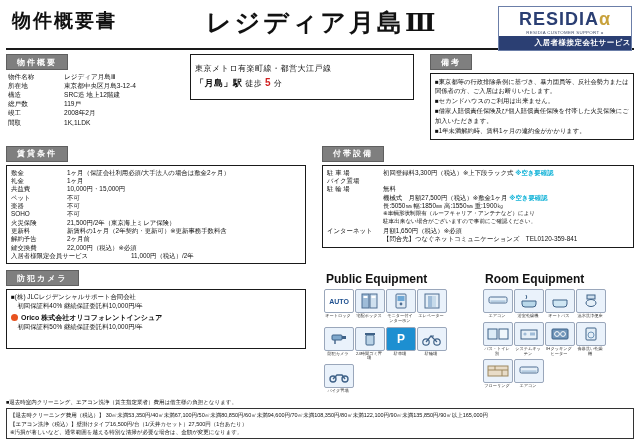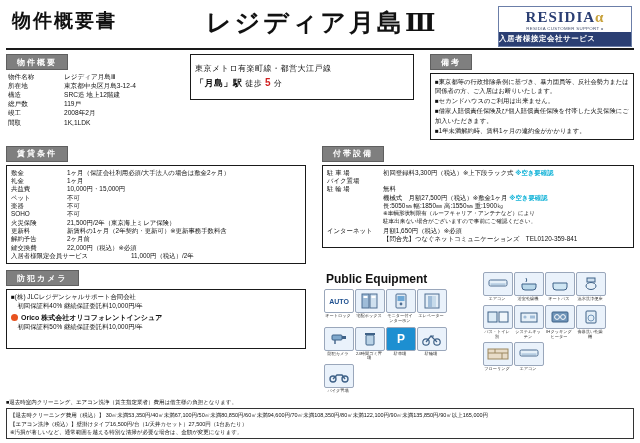--- a/index.html
+++ b/index.html
@@ -24,25 +24,25 @@
     font-size:25px;font-weight:bold;letter-spacing:3px;
     font-family:"DejaVu Serif","Liberation Serif",serif;
   }
   .brand{
     position:absolute;right:2px;top:2px;width:132px;
     border:1px solid #6b7ea8;
   }
   .brand-top{
     background:#ffffff;text-align:center;padding:2px 0 1px;
   }
-  .brand-name{font-size:15px;font-weight:bold;color:#2b3f73;letter-spacing:1px;font-family:Liberation Serif, serif;}
+  .brand-name{font-size:18px;font-weight:bold;color:#2b3f73;letter-spacing:1px;font-family:Liberation Sans, sans-serif;}
   .brand-name .alpha{color:#c8a23c;}
   .brand-sub{font-size:4.4px;color:#44506e;letter-spacing:.3px;}
   .brand-bar{
-    background:#2b3f73;color:#fff;text-align:left;
+    background:#2b3f73;color:#fff;text-align:right;
     font-size:7.5px;font-weight:bold;padding:2px 0;letter-spacing:.5px;
   }
 
   
   .sec-head{
     display:inline-block;
     background:#7f7f7f;color:#fff;font-weight:bold;font-size:8px;
     padding:1.5px 10px;border:1px solid #5f5f5f;letter-spacing:2px;
   }
 
@@ -381,20 +381,21 @@
                     <circle cx="17" cy="10" r="3" fill="none" stroke="#3f6288" stroke-width="1.4"></circle>
                     <path d="M5 10 L9 6 L14 6 L17 10" stroke="#3f6288" stroke-width="1.4" fill="none"></path>
                   </svg>
               </div>
               <div class="icon-cap">バイク置場</div>
             </div>
           </div>
         </div>
 
         <div class="eq-group">
+          <div class="eq-title">Room Equipment</div>
           <div class="icon-grid">
             <div class="icon-cell">
               <div class="icon-box">
                 <svg width="22" height="12" viewBox="0 0 22 12">
                     <rect x="2" y="2" width="18" height="6" rx="1.5" fill="#e6f0f8" stroke="#4f6f93"></rect>
                     <rect x="3.5" y="5.5" width="15" height="1.2" fill="#9fbcd8"></rect>
                   </svg>
               </div>
               <div class="icon-cap">エアコン</div>
             </div>

